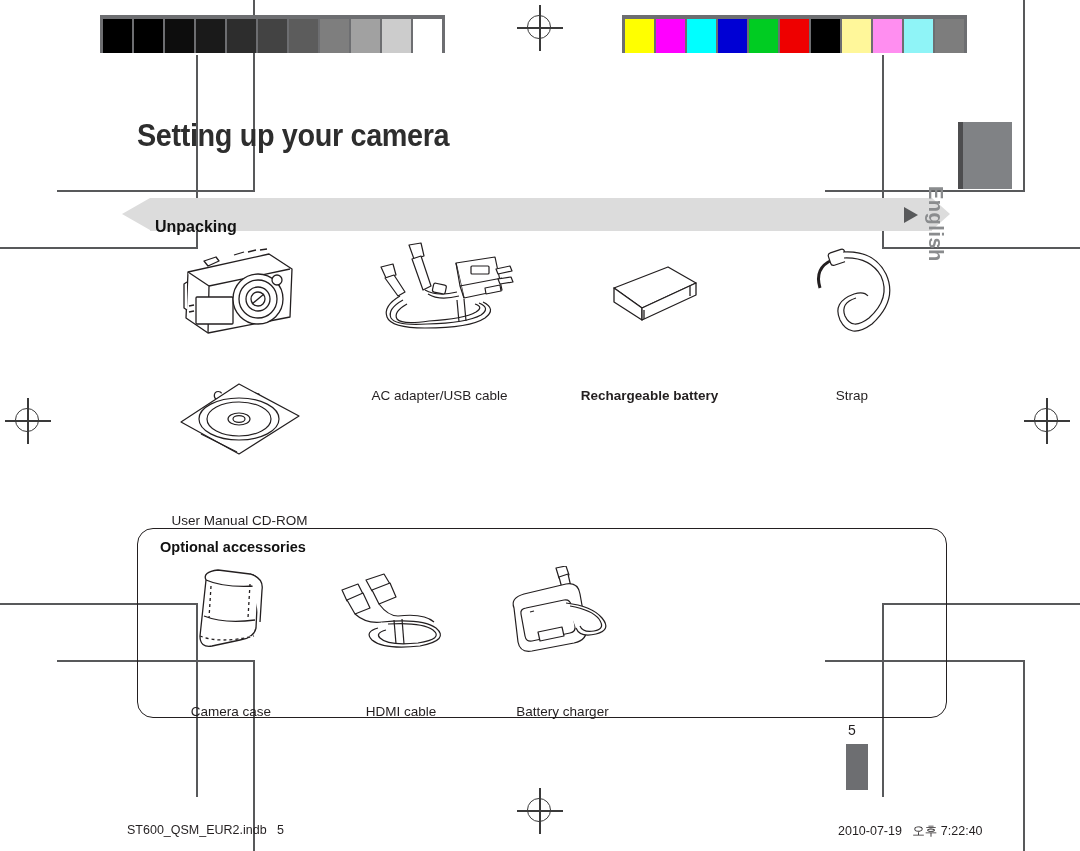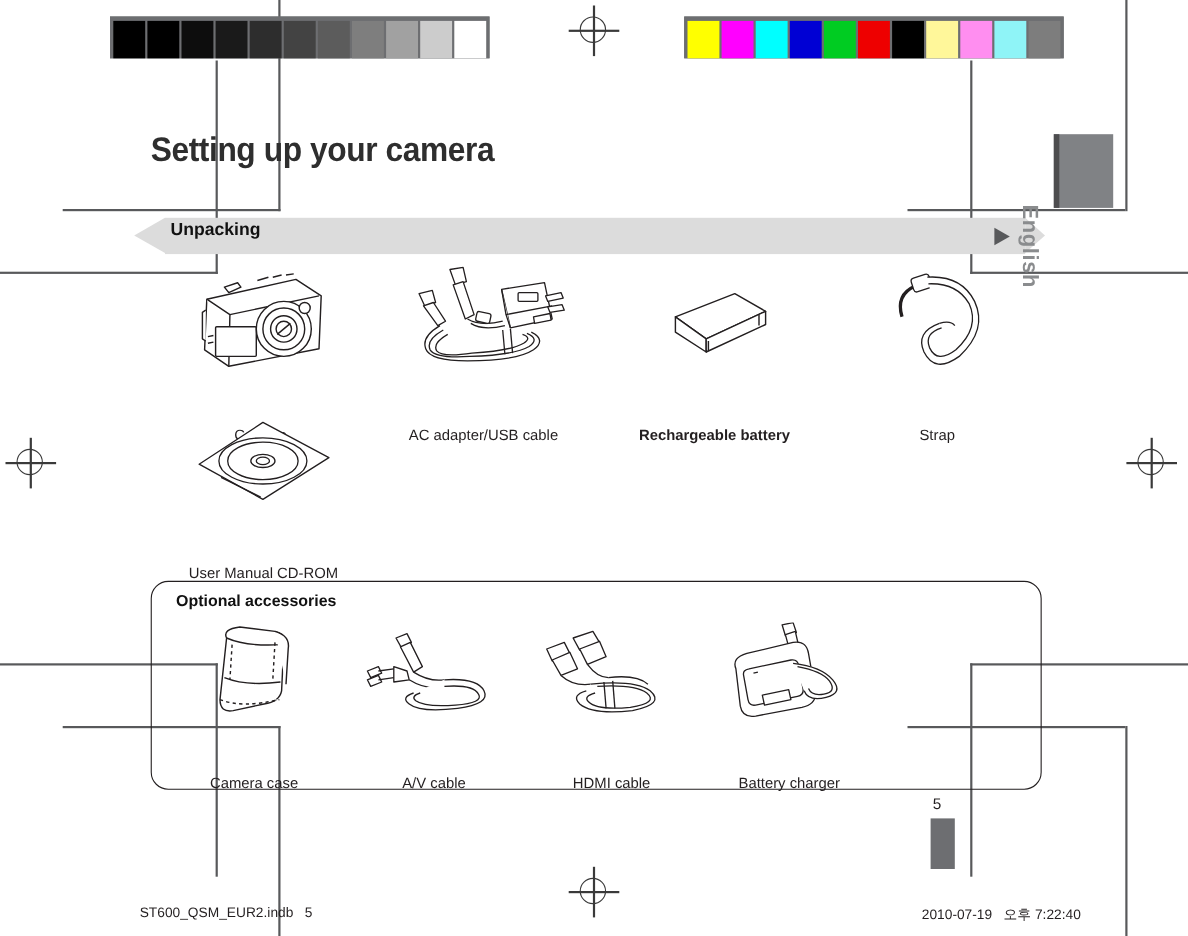--- a/index.html
+++ b/index.html
@@ -22,21 +22,21 @@
   .page-title{position:absolute;left:137px;top:118px;font-size:31px;font-weight:bold;
       letter-spacing:-0.4px;color:#2e2e2e;font-family:"Liberation Sans","DejaVu Sans",sans-serif;
       transform:scaleX(.93);transform-origin:left center;}
 
   .banner{position:absolute;left:122px;top:198px;width:810px;height:33px;}
   .banner .body{position:absolute;left:28px;top:0;width:782px;height:33px;background:#dcdcdc;}
   .banner .tip-l{position:absolute;left:0;top:0;width:0;height:0;
       border-top:16.5px solid transparent;border-bottom:16.5px solid transparent;border-right:28px solid #dcdcdc;}
   .banner .tip-r{position:absolute;right:-18px;top:0;width:0;height:0;
       border-top:16.5px solid transparent;border-bottom:16.5px solid transparent;border-left:18px solid #dcdcdc;}
-  .banner .label{position:absolute;left:33px;top:3px;font-size:16px;font-weight:bold;color:#111;}
+  .banner .label{position:absolute;left:33px;top:20px;font-size:16px;font-weight:bold;color:#111;}
   .banner .arrow{position:absolute;right:14px;top:9px;width:0;height:0;
       border-top:8px solid transparent;border-bottom:8px solid transparent;border-left:14px solid #58595b;}
 
   .lang-tab{position:absolute;left:958px;top:122px;width:54px;height:67px;background:#808285;}
   .lang-tab .edge{position:absolute;left:0;top:0;width:5px;height:67px;background:#4d4d4f;}
   .lang-label{position:absolute;left:947px;top:186px;width:110px;
       font-size:20px;font-weight:bold;color:#8a8c8e;letter-spacing:0.5px;
       transform:rotate(90deg);transform-origin:left top;}
 
   
@@ -278,42 +278,20 @@
           <path d="M74 8 Q88 12 86 24 L84 56"></path>
         </g>
       </svg>
     </div>
     <div class="cap">
       <span>Camera case</span>
     </div>
   </div>
 
 
-  <div class="item" style="width:155px;">
-    <div class="art" style="height:88px;">
-      <svg width="130" height="88" viewBox="0 0 130 88">
-        <g fill="#fff" stroke="#231f20" stroke-width="1.2" stroke-linejoin="round">
-          <path d="M30 14 L40 10 L44 18 L35 23 Z"></path>
-          <path d="M34 22 L43 18 L54 40 L46 45 Z"></path>
-          <path d="M4 44 L14 40 L17 46 L7 50 Z"></path>
-          <path d="M4 52 L14 48 L17 54 L7 58 Z"></path>
-          <path d="M14 44 L28 42"></path>
-          <path d="M14 52 L28 50"></path>
-          <path d="M28 40 L40 44 L42 52 L28 54 Z"></path>
-          <path d="M46 45 Q60 54 74 52"></path>
-          <path d="M42 52 Q58 62 74 58"></path>
-          <path d="M74 52 Q104 50 110 62 Q116 74 86 78 Q52 82 42 74 Q34 68 46 64"></path>
-          <path d="M74 58 Q100 56 105 65 Q110 73 84 75 Q56 77 48 71 Q43 67 52 64"></path>
-        </g>
-      </svg>
-    </div>
-    <div class="cap">
-      <span>A/V cable</span>
-    </div>
-  </div>
 
   <div class="item" style="width:168px;">
     <div class="art" style="height:88px;">
       <svg width="130" height="88" viewBox="0 0 130 88">
         <g fill="#fff" stroke="#231f20" stroke-width="1.2" stroke-linejoin="round">
           <path d="M6 24 L22 18 L27 28 L11 35 Z"></path>
           <path d="M11 34 L27 27 L34 42 L19 48 Z"></path>
           <path d="M30 14 L48 8 L54 18 L36 25 Z"></path>
           <path d="M36 24 L54 17 L60 31 L43 38 Z"></path>
           <path d="M19 48 Q30 58 46 56"></path>

